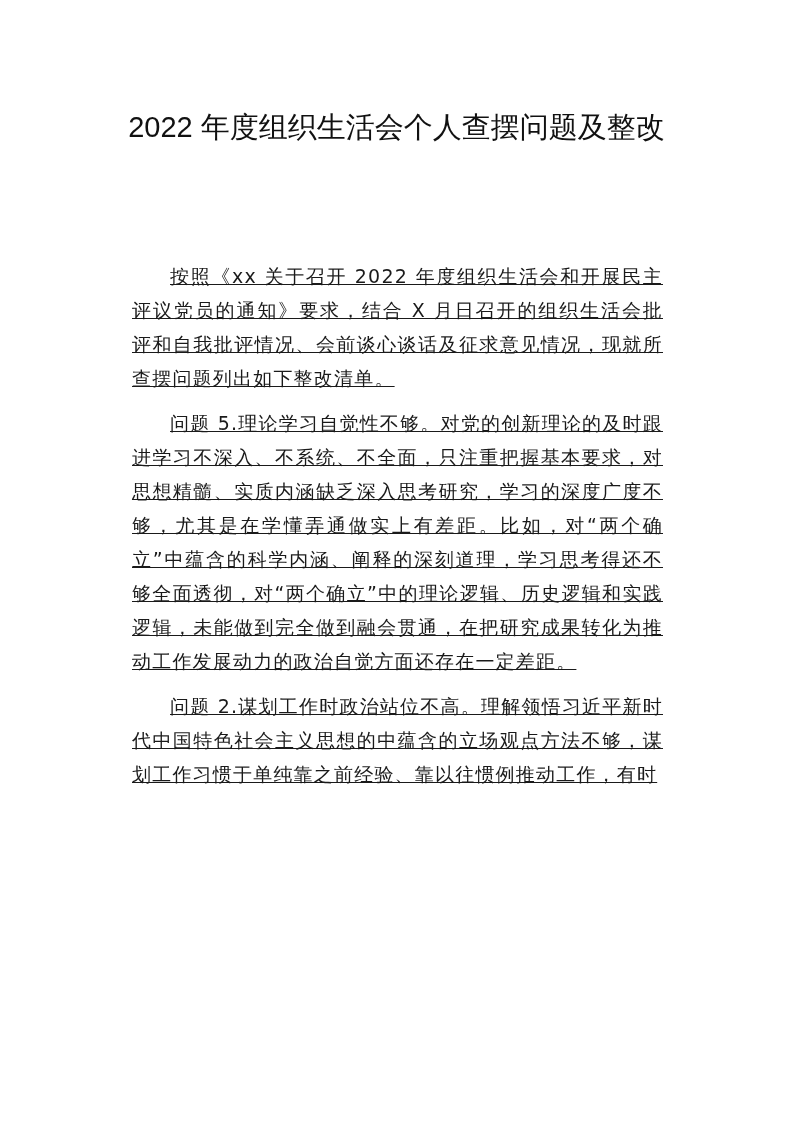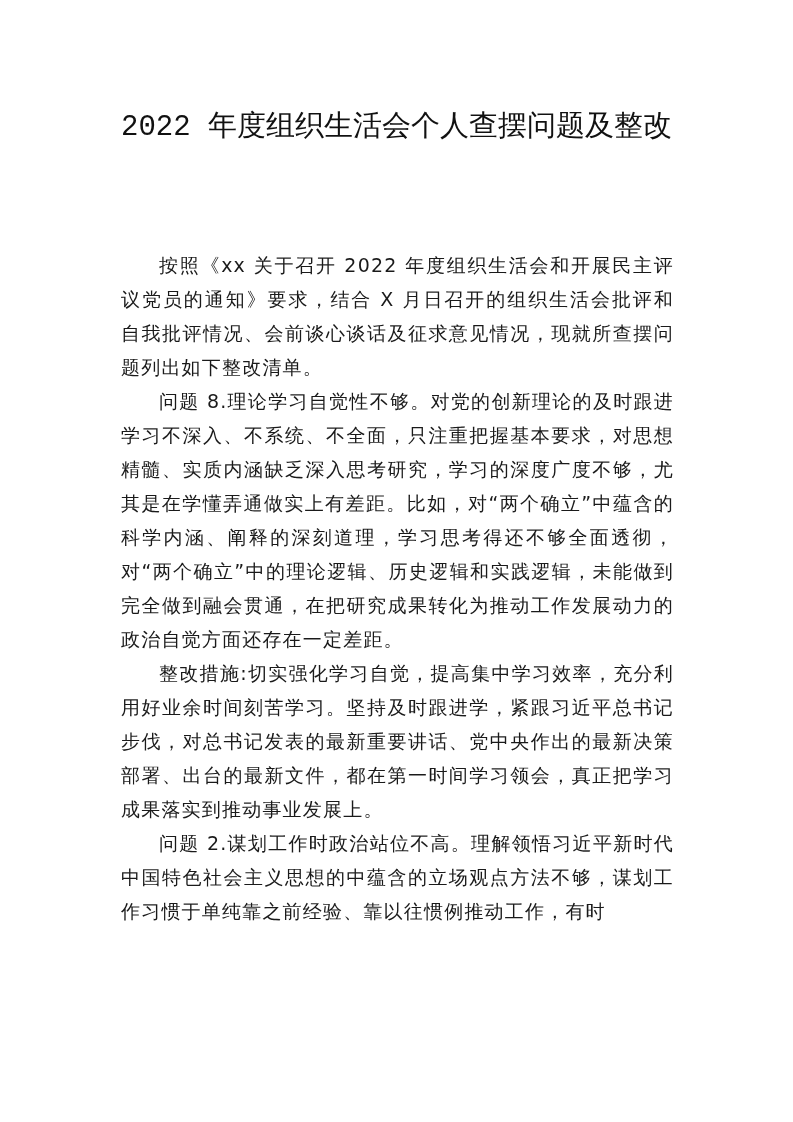--- a/index.html
+++ b/index.html
@@ -1,39 +1,38 @@
 <!DOCTYPE html>
 <html><head>
 <meta charset="utf-8">
 <style>
   html, body { margin: 0; padding: 0; background: #ffffff; }
   body { width: 793px; height: 1122px; position: relative; overflow: hidden; }
   .page { position: absolute; left: 0; top: 0; width: 793px; height: 1122px; background: #fff; }
   .title {
     position: absolute; left: 100px; width: 593px; top: 100px;
     text-align: center; color: #111;
-    font-family: Liberation Mono, monospace;
+    font-family: Liberation Sans, sans-serif;
     font-size: 29px; line-height: 55px; letter-spacing: 0px;
   }
   .body {
     position: absolute; left: 121px; width: 553px; top: 248px;
     color: #1a1a1a;
     font-family: "DejaVu Sans", "Liberation Sans", sans-serif;
     font-size: 19px; line-height: 34px;
     text-align: justify; text-justify: inter-character;
     letter-spacing: 1.2px;
   }
-  .body p { margin: 0; text-indent: 2em; }
+  .body p { margin: 11px; text-indent: 2em; text-decoration: underline; }
 </style>
 </head>
 <body>
 
 <div class="page">
   <div class="title">
     <div>2022 年度组织生活会个人查摆问题及整改</div>
   </div>
   <div class="body">
     <p>按照《xx 关于召开 2022 年度组织生活会和开展民主评议党员的通知》要求，结合 X 月日召开的组织生活会批评和自我批评情况、会前谈心谈话及征求意见情况，现就所查摆问题列出如下整改清单。</p>
-    <p>问题 8.理论学习自觉性不够。对党的创新理论的及时跟进学习不深入、不系统、不全面，只注重把握基本要求，对思想精髓、实质内涵缺乏深入思考研究，学习的深度广度不够，尤其是在学懂弄通做实上有差距。比如，对“两个确立”中蕴含的科学内涵、阐释的深刻道理，学习思考得还不够全面透彻，对“两个确立”中的理论逻辑、历史逻辑和实践逻辑，未能做到完全做到融会贯通，在把研究成果转化为推动工作发展动力的政治自觉方面还存在一定差距。</p>
-    <p>整改措施:切实强化学习自觉，提高集中学习效率，充分利用好业余时间刻苦学习。坚持及时跟进学，紧跟习近平总书记步伐，对总书记发表的最新重要讲话、党中央作出的最新决策部署、出台的最新文件，都在第一时间学习领会，真正把学习成果落实到推动事业发展上。</p>
+    <p>问题 5.理论学习自觉性不够。对党的创新理论的及时跟进学习不深入、不系统、不全面，只注重把握基本要求，对思想精髓、实质内涵缺乏深入思考研究，学习的深度广度不够，尤其是在学懂弄通做实上有差距。比如，对“两个确立”中蕴含的科学内涵、阐释的深刻道理，学习思考得还不够全面透彻，对“两个确立”中的理论逻辑、历史逻辑和实践逻辑，未能做到完全做到融会贯通，在把研究成果转化为推动工作发展动力的政治自觉方面还存在一定差距。</p>
     <p>问题 2.谋划工作时政治站位不高。理解领悟习近平新时代中国特色社会主义思想的中蕴含的立场观点方法不够，谋划工作习惯于单纯靠之前经验、靠以往惯例推动工作，有时</p>
   </div>
 </div>
 
 </body></html>

